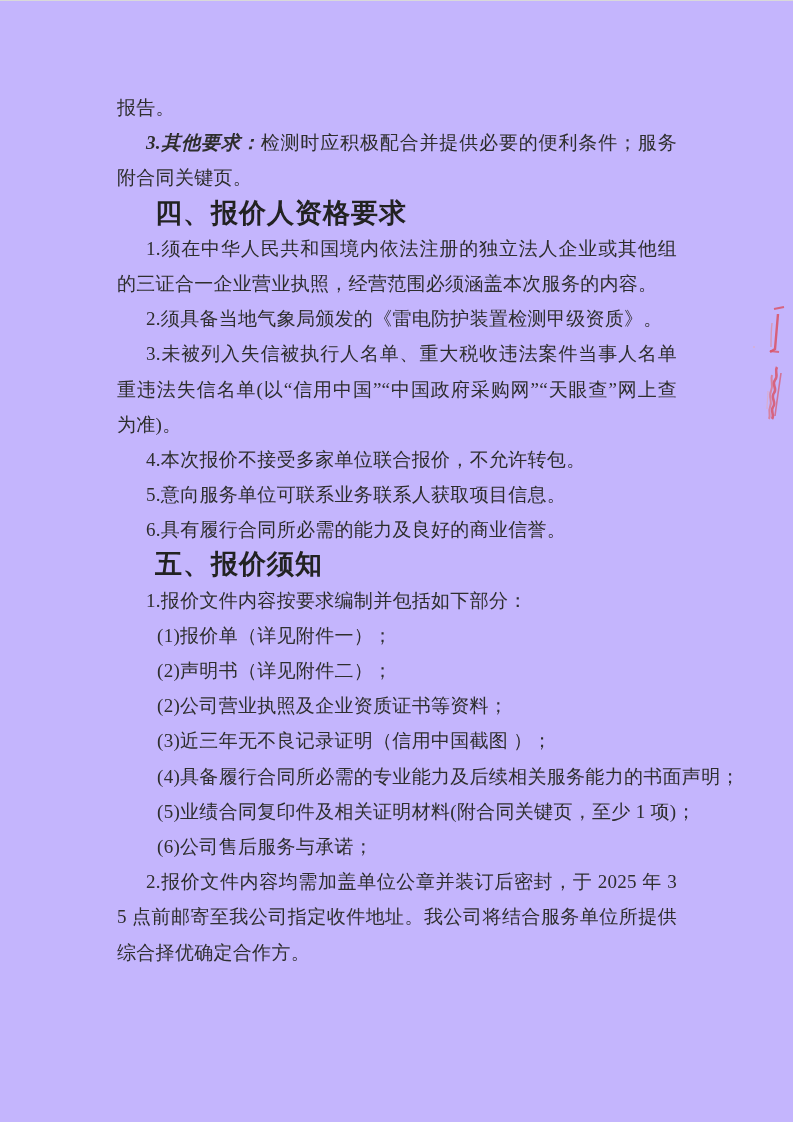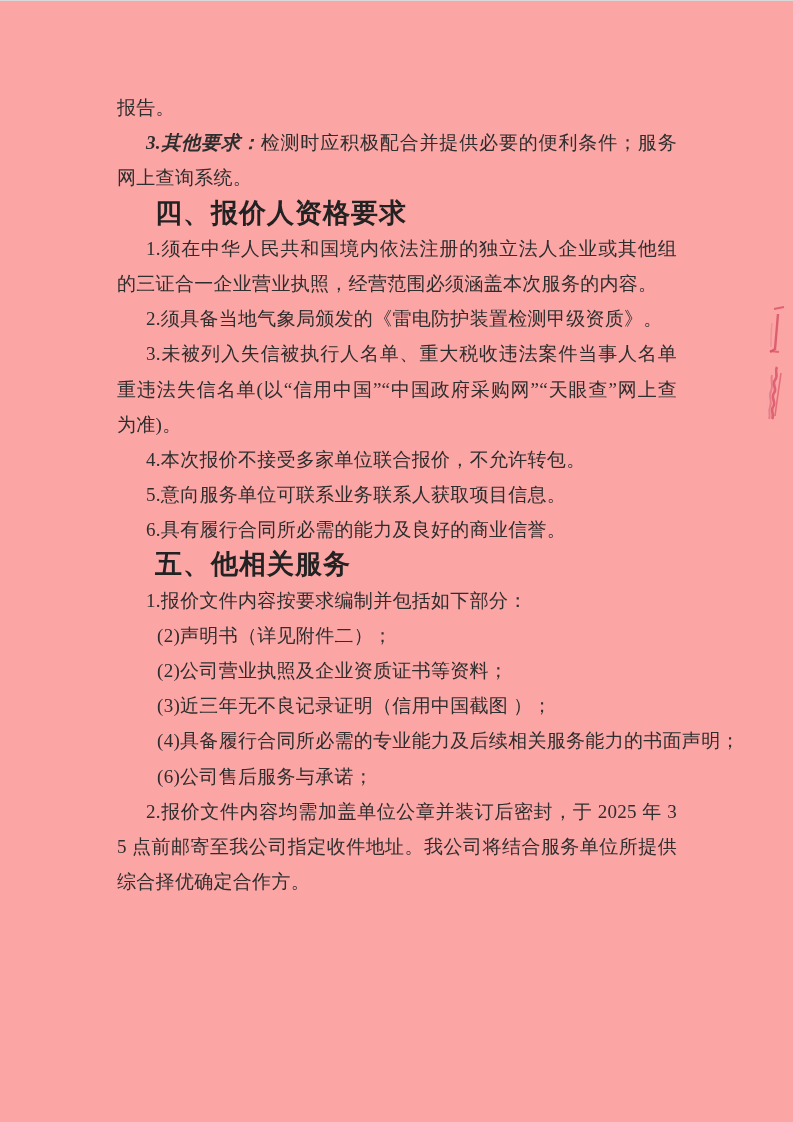--- a/index.html
+++ b/index.html
@@ -4,21 +4,21 @@
 <style>
   html,body{margin:0;padding:0;}
   body{
     width:793px;height:1122px;
     background:#f4f4f4;
     font-family:"Liberation Serif","DejaVu Serif",serif;
   }
   .page{
     position:relative;
     width:793px;height:1122px;
-    background:#fca5a5;
+    background:#c4b5fd;
     border-top:1px solid #d9d9d9;
     overflow:hidden;
   }
   .doc-body{
     position:absolute;
     left:117px;
     top:89px;
     width:560px;
     color:#2e2e2e;
     font-size:19px;
@@ -51,37 +51,39 @@
   }
 </style>
 </head>
 <body>
 
 <div class="page">
 
   <div class="doc-body">
       <div class="line plain"><span>报告。</span></div>
       <div class="line indent fill"><span class="b">3.其他要求：</span><span>检测时应积极配合并提供必要的便利条件；服务过程中涉及其</span></div>
-      <div class="line plain"><span>网上查询系统。</span></div>
+      <div class="line plain"><span>附合同关键页。</span></div>
       <div class="line heading"><span>四、报价人资格要求</span></div>
       <div class="line indent fill"><span>1.须在中华人民共和国境内依法注册的独立法人企业或其他组织，具有有效</span></div>
       <div class="line plain"><span>的三证合一企业营业执照，经营范围必须涵盖本次服务的内容。</span></div>
       <div class="line indent"><span>2.须具备当地气象局颁发的《雷电防护装置检测甲级资质》。</span></div>
       <div class="line indent fill"><span>3.未被列入失信被执行人名单、重大税收违法案件当事人名单及政府采购严</span></div>
       <div class="line plain fill"><span>重违法失信名单(以“信用中国”“中国政府采购网”“天眼查”网上查询系统</span></div>
       <div class="line plain"><span>为准)。</span></div>
       <div class="line indent"><span>4.本次报价不接受多家单位联合报价，不允许转包。</span></div>
       <div class="line indent"><span>5.意向服务单位可联系业务联系人获取项目信息。</span></div>
       <div class="line indent"><span>6.具有履行合同所必需的能力及良好的商业信誉。</span></div>
-      <div class="line heading"><span>五、他相关服务</span></div>
+      <div class="line heading"><span>五、报价须知</span></div>
       <div class="line indent"><span>1.报价文件内容按要求编制并包括如下部分：</span></div>
+      <div class="line sub"><span>(1)报价单（详见附件一）；</span></div>
       <div class="line sub"><span>(2)声明书（详见附件二）；</span></div>
       <div class="line sub"><span>(2)公司营业执照及企业资质证书等资料；</span></div>
       <div class="line sub"><span>(3)近三年无不良记录证明（信用中国截图 ）；</span></div>
       <div class="line sub"><span>(4)具备履行合同所必需的专业能力及后续相关服务能力的书面声明；</span></div>
+      <div class="line sub"><span>(5)业绩合同复印件及相关证明材料(附合同关键页，至少 1 项)；</span></div>
       <div class="line sub"><span>(6)公司售后服务与承诺；</span></div>
       <div class="line indent fill"><span>2.报价文件内容均需加盖单位公章并装订后密封，于 2025 年 3 月 6 日下午</span></div>
       <div class="line plain fill"><span>5 点前邮寄至我公司指定收件地址。我公司将结合服务单位所提供的报价文件，</span></div>
       <div class="line plain"><span>综合择优确定合作方。</span></div>
     </div>
 
   <svg class="red-mark" style="left:748px;top:300px;" width="45" height="60" viewBox="0 0 45 60">
     <path d="M26,8 l10,-2" stroke="#d9566a" stroke-width="2.2" fill="none" opacity="0.85"></path>
     <path d="M30,13 C29,24 28,37 27,48 l-5,3" stroke="#d9566a" stroke-width="2.4" fill="none" opacity="0.9"></path>
     <path d="M24,22 c-1,8 -1,16 -1,24" stroke="#e08a97" stroke-width="1.4" fill="none" opacity="0.7"></path>

